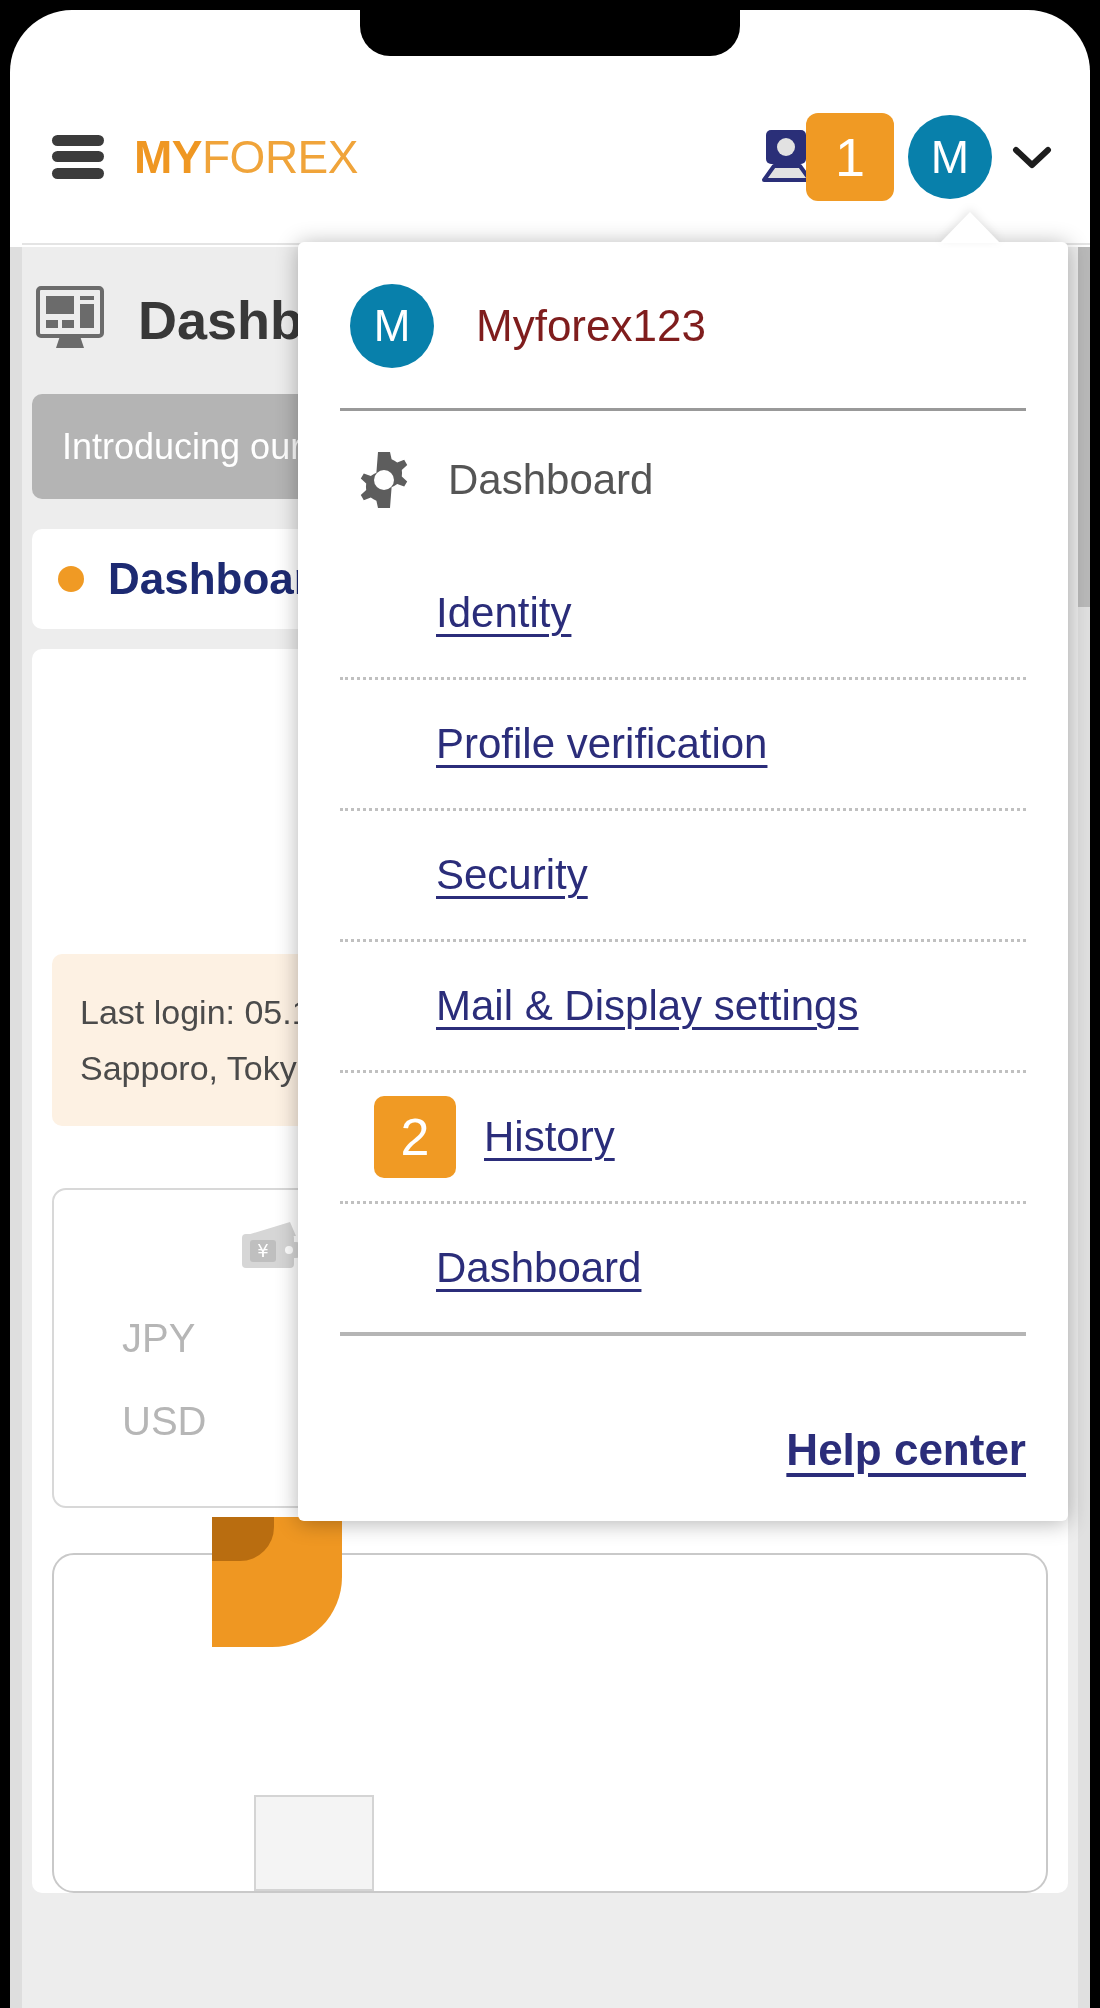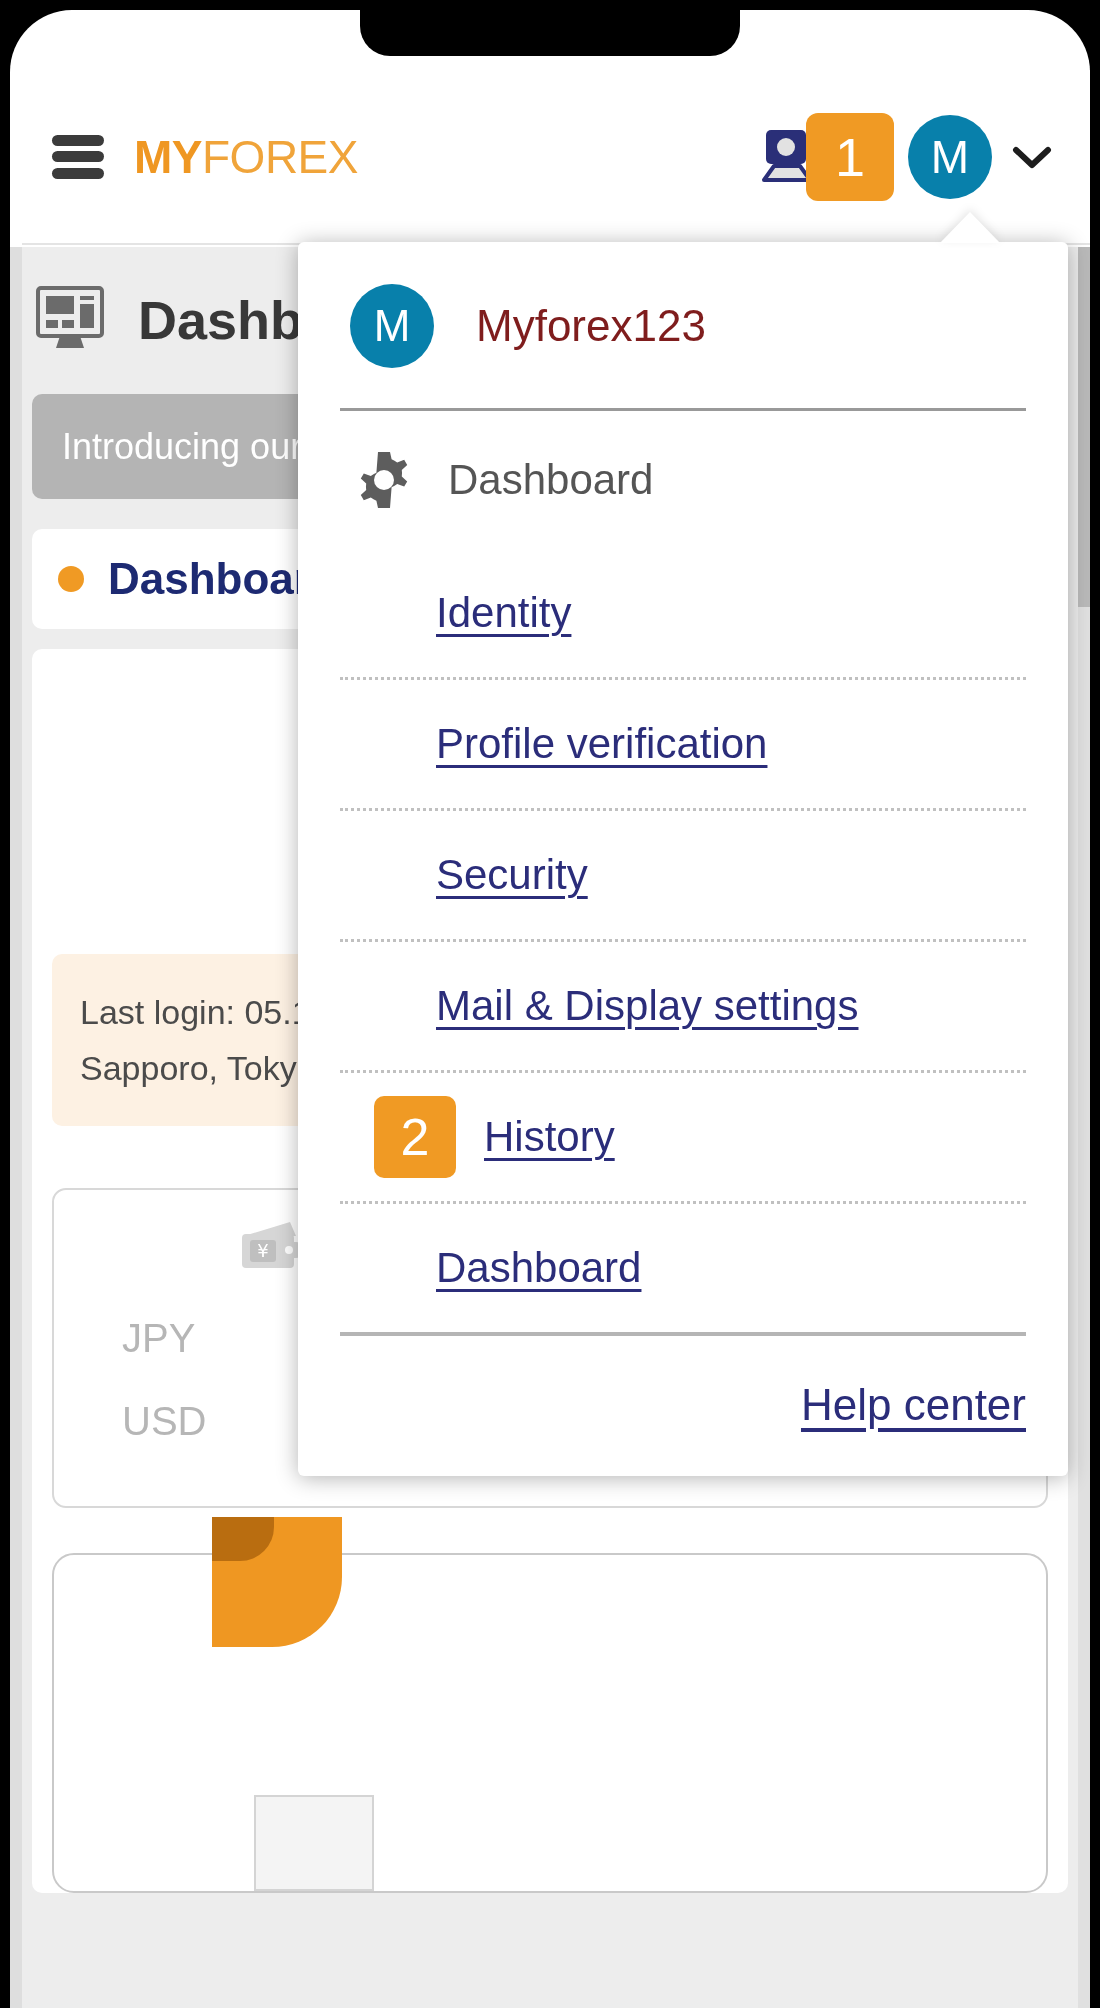--- a/index.html
+++ b/index.html
@@ -368,26 +368,27 @@
     flex: none;
   }
   #dd-help-row {
     display: flex;
     justify-content: flex-end;
     padding: 44px 0 46px 0;
     cursor: pointer;
   }
   #dd-help {
     font-size: 44px;
-    font-weight: 400;
+    font-weight: 700;
     color: #2b2d7a;
     text-decoration: underline;
     text-underline-offset: 8px;
     text-decoration-thickness: 4px;
     white-space: nowrap;
+    margin-top: 45px;
   }
 </style>
 </head>
 <body>
 
 <div id="phone-shell">
   <div id="phone-screen">
 
     <div id="notch"></div>
 

